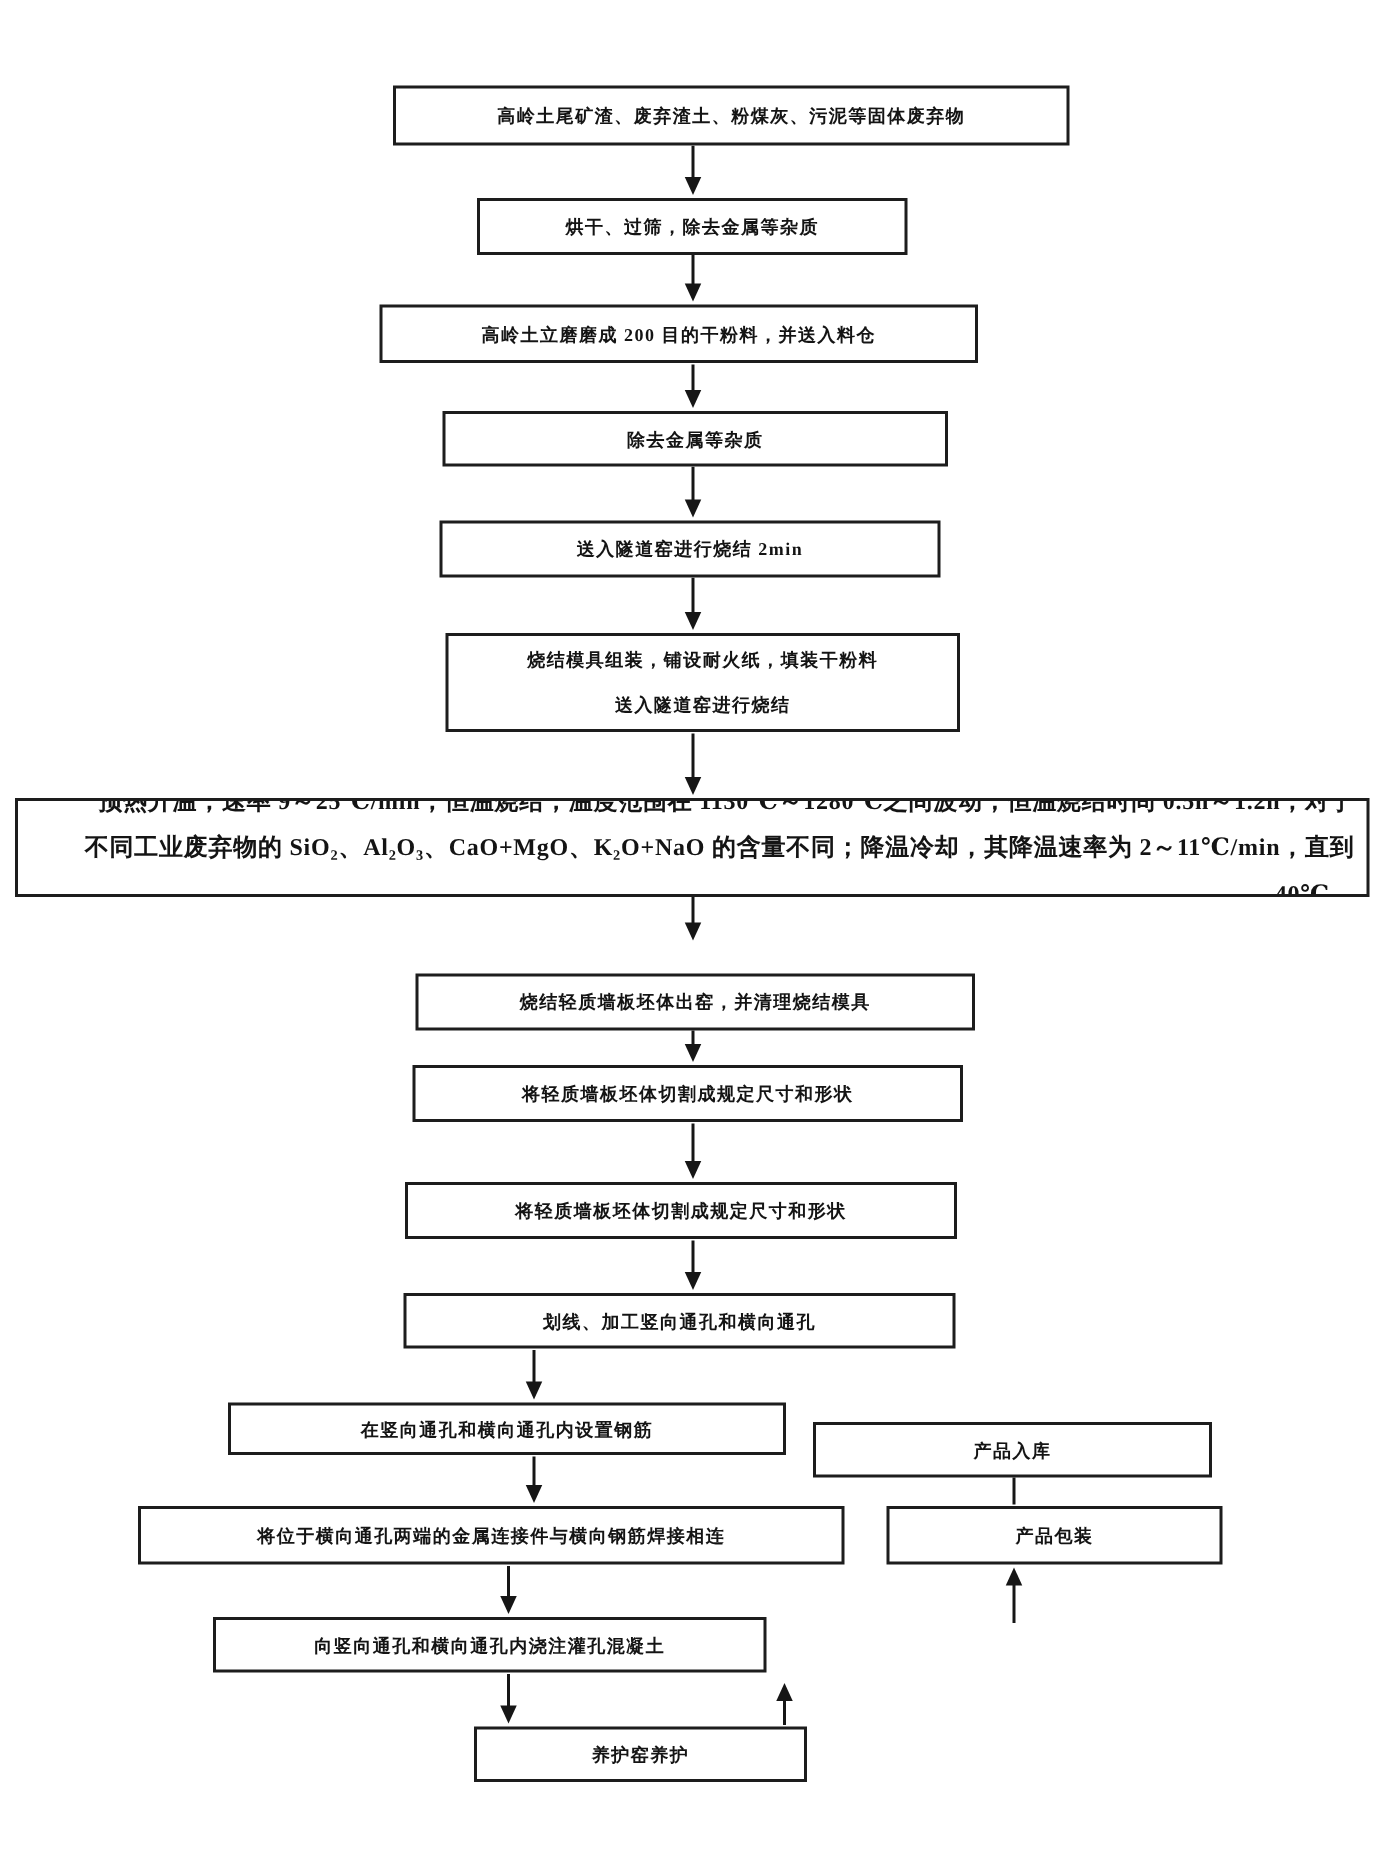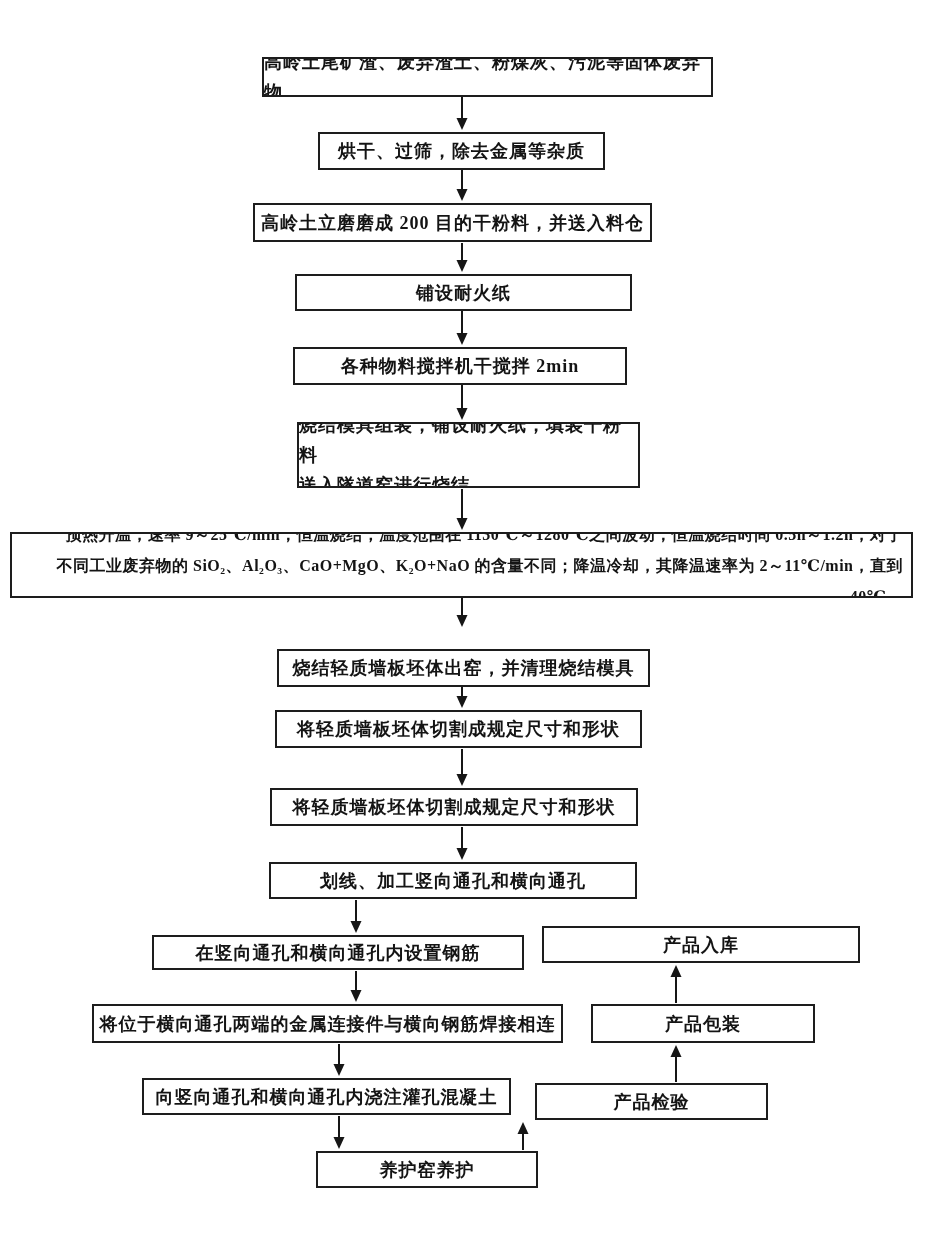--- a/index.html
+++ b/index.html
@@ -11,22 +11,22 @@
     color:#141414;
     overflow:hidden;
   }
   .node{
     position:absolute;
     box-sizing:border-box;
     border:2px solid #1d1d1d;
     display:flex;
     align-items:center;
     justify-content:center;
-    text-align:left;
-    font-size:18px;
+    text-align:center;
+    font-size:12px;
     font-weight:bold;
     letter-spacing:1px;
     line-height:30px;
     white-space:pre-line;
     overflow:hidden;
     background:#ffffff;
   }
   .node.wide{
     font-size:16px;
     justify-content:flex-start;
@@ -120,23 +120,23 @@
         <polygon points="670.5,977 681.5,977 676,965"></polygon>
       </g>
   </svg>
 
   <div class="node" style="left:262px;top:57px;width:451px;height:40px;">高岭土尾矿渣、废弃渣土、粉煤灰、污泥等固体废弃物</div>
 
   <div class="node" style="left:318px;top:132px;width:287px;height:38px;">烘干、过筛，除去金属等杂质</div>
 
   <div class="node" style="left:253px;top:203px;width:399px;height:39px;">高岭土立磨磨成 200 目的干粉料，并送入料仓</div>
 
-  <div class="node" style="left:295px;top:274px;width:337px;height:37px;">铺设耐火纸</div>
+  <div class="node" style="left:295px;top:274px;width:337px;height:37px;">除去金属等杂质</div>
 
-  <div class="node" style="left:293px;top:347px;width:334px;height:38px;">各种物料搅拌机干搅拌 2min</div>
+  <div class="node" style="left:293px;top:347px;width:334px;height:38px;">送入隧道窑进行烧结 2min</div>
 
   <div class="node" style="left:297px;top:422px;width:343px;height:66px;">烧结模具组装，铺设耐火纸，填装干粉料
 送入隧道窑进行烧结</div>
 
   <div class="node wide" style="left:10px;top:532px;width:903px;height:66px;">预热升温，速率 9～25℃/min；恒温烧结，温度范围在 1130℃～1280℃之间波动，恒温烧结时间 0.5h～1.2h，对于
 不同工业废弃物的 SiO₂、Al₂O₃、CaO+MgO、K₂O+NaO 的含量不同；降温冷却，其降温速率为 2～11℃/min，直到 40℃。</div>
 
   <div class="node" style="left:277px;top:629px;width:373px;height:38px;margin-top:20px;">烧结轻质墙板坯体出窑，并清理烧结模具</div>
 
   <div class="node" style="left:275px;top:710px;width:367px;height:38px;">将轻质墙板坯体切割成规定尺寸和形状</div>
@@ -146,19 +146,18 @@
   <div class="node" style="left:269px;top:862px;width:368px;height:37px;">划线、加工竖向通孔和横向通孔</div>
 
   <div class="node" style="left:152px;top:935px;width:372px;height:35px;">在竖向通孔和横向通孔内设置钢筋</div>
 
   <div class="node" style="left:92px;top:1004px;width:471px;height:39px;">将位于横向通孔两端的金属连接件与横向钢筋焊接相连</div>
 
   <div class="node" style="left:142px;top:1078px;width:369px;height:37px;">向竖向通孔和横向通孔内浇注灌孔混凝土</div>
 
   <div class="node" style="left:316px;top:1151px;width:222px;height:37px;">养护窑养护</div>
 
-  <div class="node" style="left:542px;top:926px;width:318px;height:37px;">产品入库</div>
+  <div class="node" style="left:542px;top:948px;width:266px;height:37px;">产品入库</div>
 
   <div class="node" style="left:591px;top:1004px;width:224px;height:39px;">产品包装</div>
 
-  <div class="node" style="left:535px;top:1083px;width:233px;height:37px;">产品检验</div>
 
 </div>
 
 </body></html>

